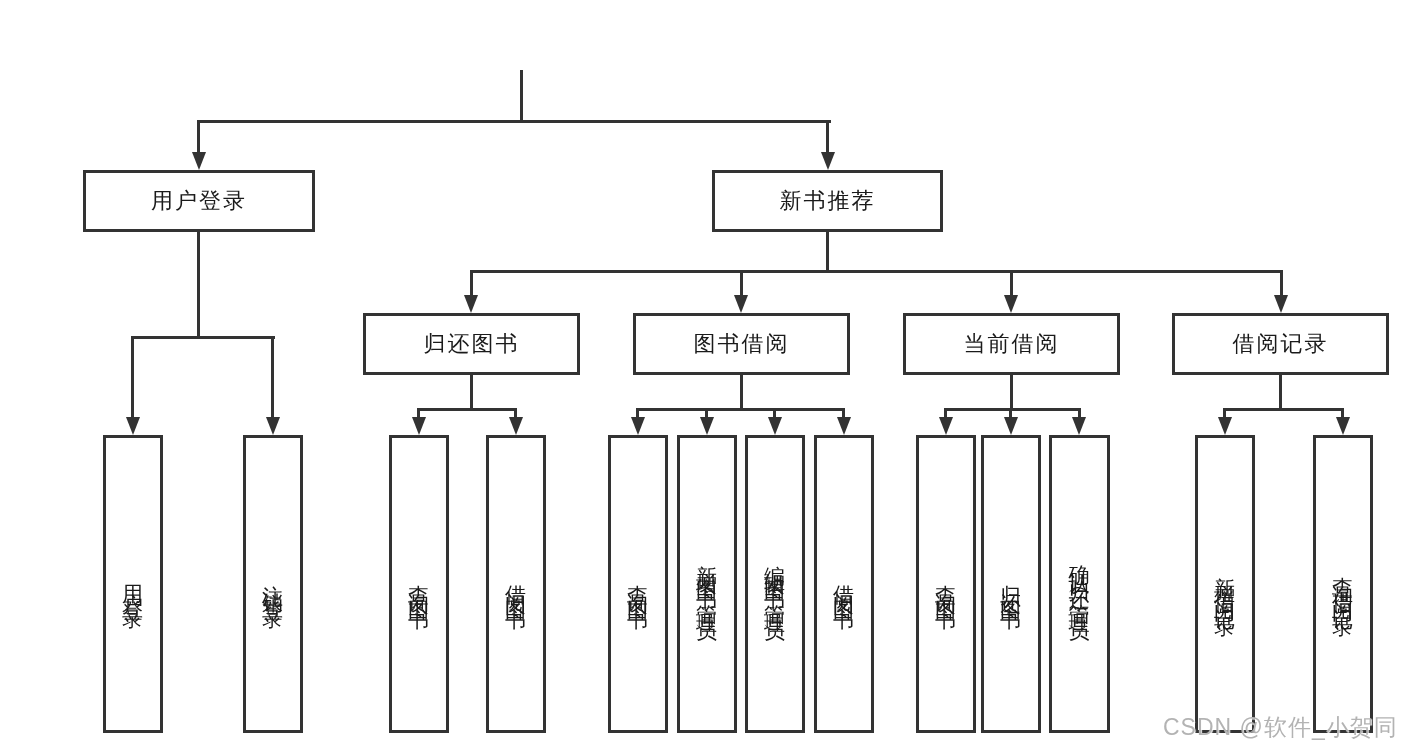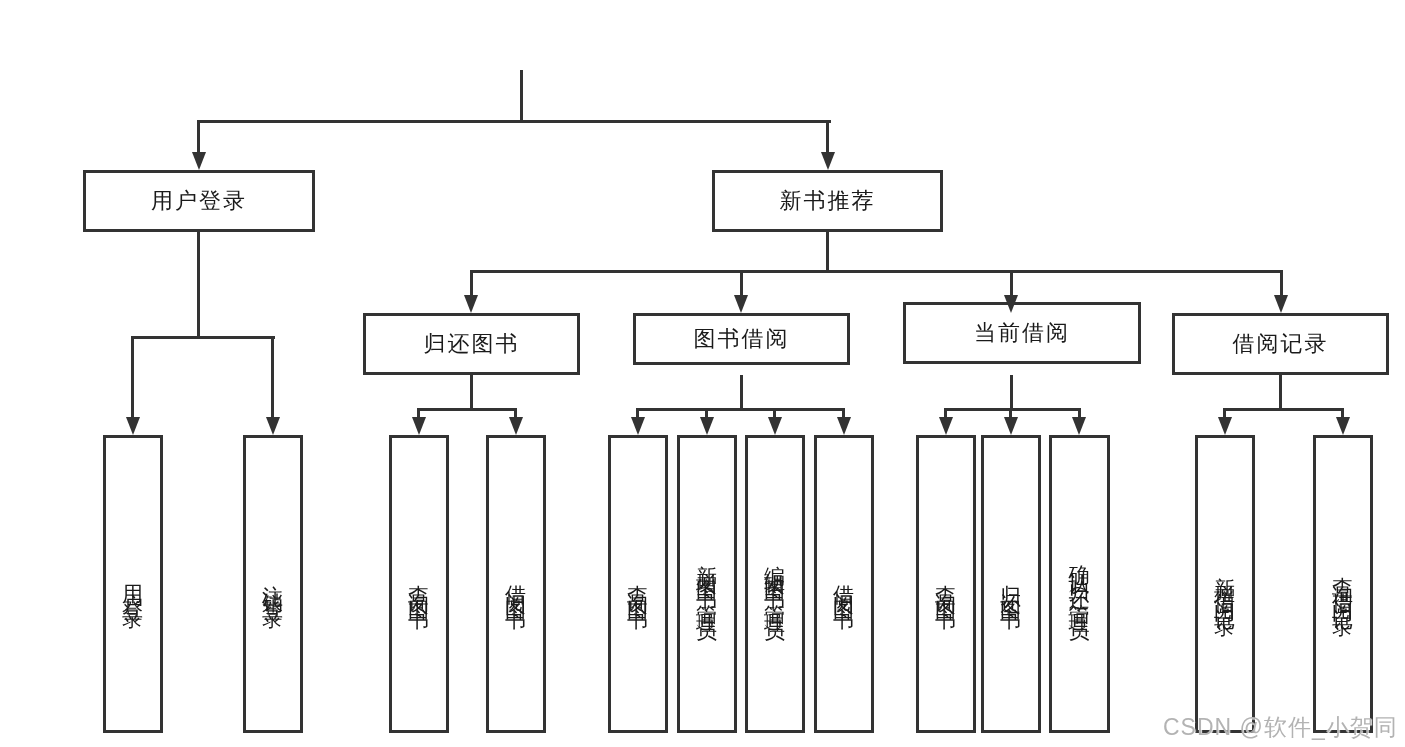--- a/index.html
+++ b/index.html
@@ -84,24 +84,24 @@
   <div class="box" style="left:83px;top:170px;width:232px;height:62px">
     <span class="hlabel">用户登录</span>
   </div>
   <div class="box" style="left:712px;top:170px;width:231px;height:62px">
     <span class="hlabel">新书推荐</span>
   </div>
 
   <div class="box" style="left:363px;top:313px;width:217px;height:62px">
     <span class="hlabel">归还图书</span>
   </div>
-  <div class="box" style="left:633px;top:313px;width:217px;height:52px">
+  <div class="box" style="left:633px;top:313px;width:217px;height:62px">
     <span class="hlabel">图书借阅</span>
   </div>
-  <div class="box" style="left:903px;top:302px;width:238px;height:62px">
+  <div class="box" style="left:903px;top:313px;width:217px;height:62px">
     <span class="hlabel">当前借阅</span>
   </div>
   <div class="box" style="left:1172px;top:313px;width:217px;height:62px">
     <span class="hlabel">借阅记录</span>
   </div>
 
   <div class="box" style="left:103px;top:435px;width:60px;height:298px">
     <span class="vlabel">用户登录</span>
   </div>
   <div class="box" style="left:243px;top:435px;width:60px;height:298px">

